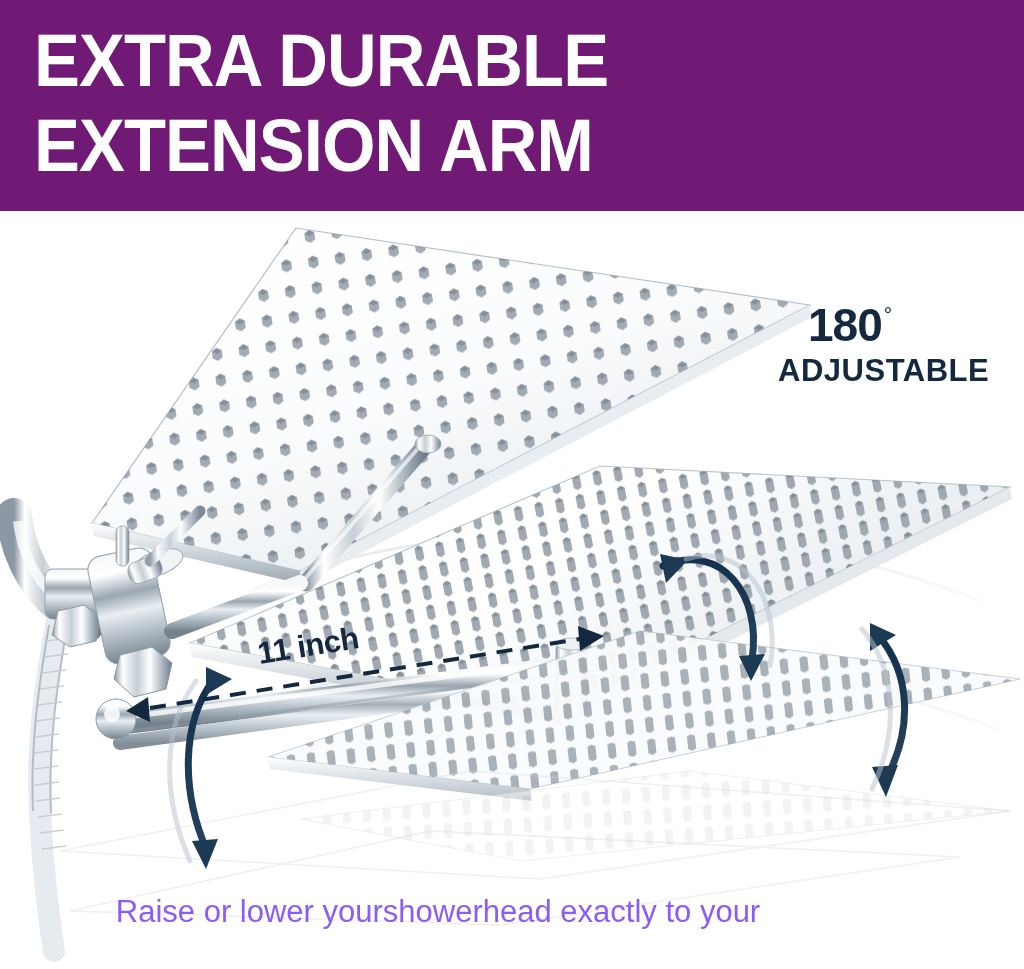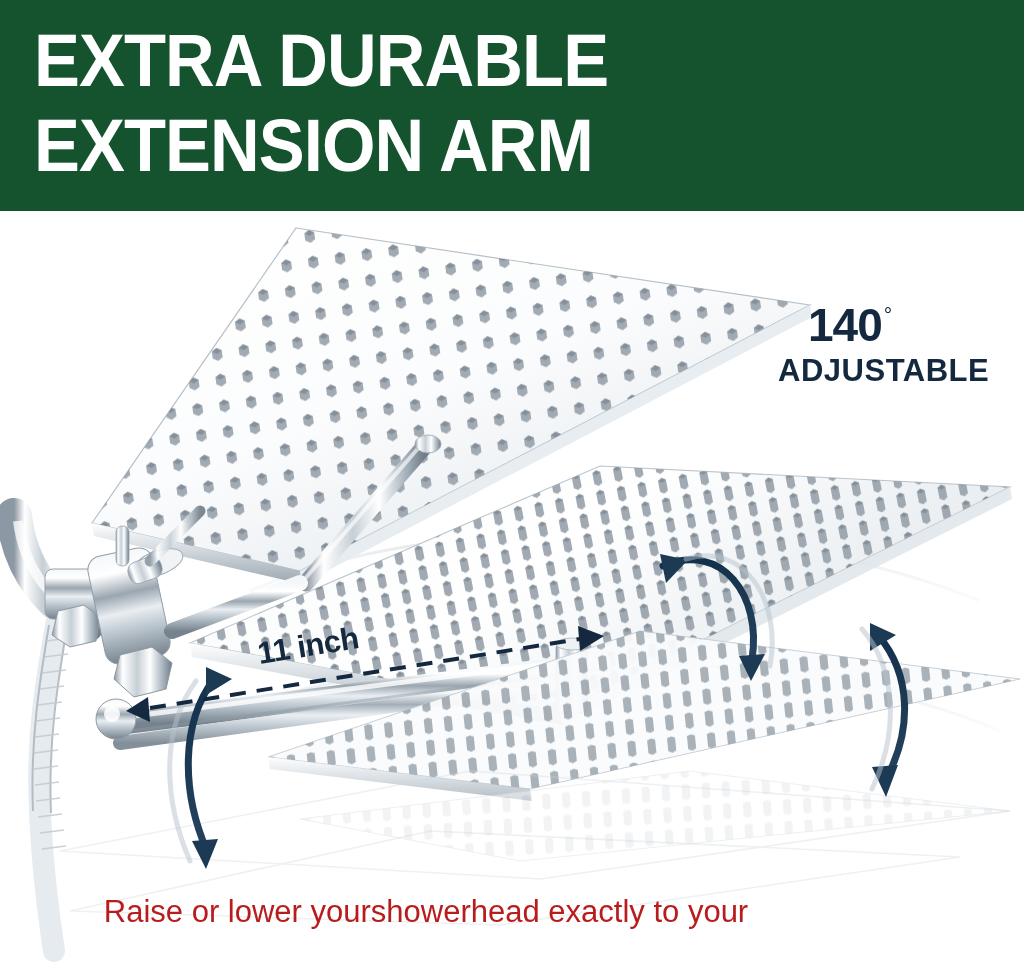--- a/index.html
+++ b/index.html
@@ -8,21 +8,21 @@
     font-family:"Liberation Sans", sans-serif;
     background:#ffffff;
     overflow:hidden;
     position:relative;
   }
 
   
   .banner {
     position:absolute; left:0; top:0;
     width:1024px; height:211px;
-    background:#14532d;
+    background:#701a75;
     padding:18px 0 0 34px;
   }
   .banner-line {
     color:#ffffff;
     font-family:"Liberation Sans", sans-serif;
     font-weight:bold;
     font-size:74px;
     line-height:85px;
     letter-spacing:-1px;
     transform:scaleX(0.93);
@@ -78,24 +78,24 @@
     letter-spacing:-0.5px;
     transform:rotate(-9deg);
     transform-origin:left center;
     white-space:nowrap;
     z-index:40;
   }
 
   
   .caption {
     position:absolute;
-    left:4px; top:893px;
+    left:16px; top:893px;
     width:844px;
     text-align:center;
-    color:#b91c1c;
+    color:#8b5cf6;
     z-index:40;
   }
   .caption .cap-line1 {
     font-size:31px;
     font-weight:300;
     line-height:38px;
     letter-spacing:0px;
     white-space:nowrap;
   }
   .caption .cap-line2 {
@@ -341,21 +341,21 @@
     <g>
       <line x1="150" y1="497" x2="580" y2="428" stroke="#14293f" stroke-width="4" stroke-dasharray="16 11" stroke-linecap="butt"></line>
       <polygon points="148,486 126,500 150,511" fill="#14293f"></polygon>
       <polygon points="580,440 604,425 578,415" fill="#14293f"></polygon>
     </g>
   </svg>
 </div>
 
 <div class="callout-180">
   <div class="deg-row">
-    <span class="deg-num">140</span>
+    <span class="deg-num">180</span>
     <span class="deg-sym">°</span>
   </div>
   <div class="adj-word">ADJUSTABLE</div>
 </div>
 
 <div class="callout-inch">11 inch</div>
 
 <div class="caption">
   <div class="cap-line1">Raise or lower yourshowerhead exactly to your</div>
 </div>

